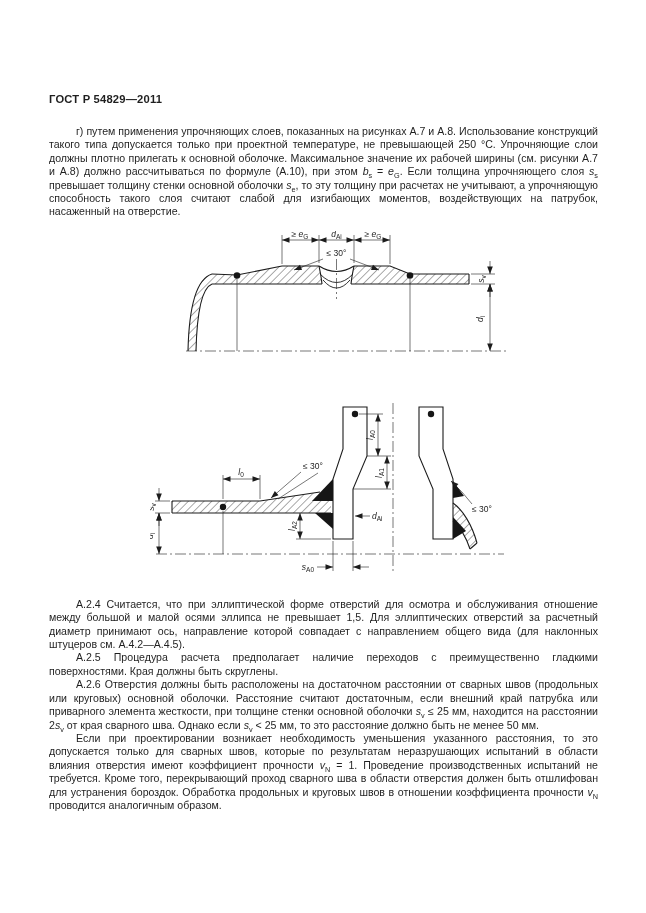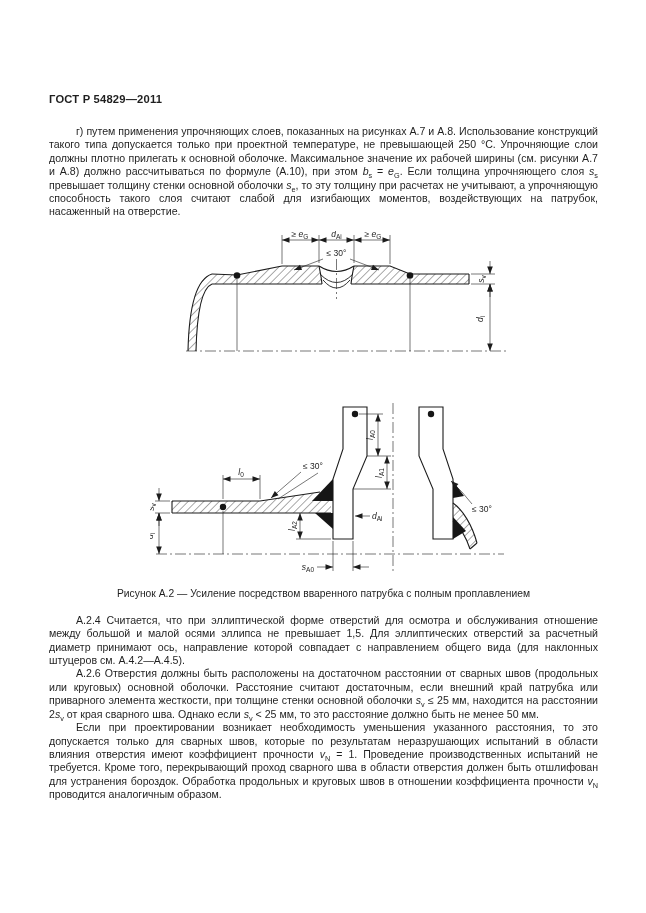--- a/index.html
+++ b/index.html
@@ -189,23 +189,23 @@
           <text x="163" y="70" text-anchor="middle"><tspan>≤ 30°</tspan></text>
           <line class="tn" x1="151" y1="73" x2="121" y2="99" marker-end="url(#ar2)"></line>
           <line class="tn" x1="168" y1="74" x2="128" y2="100"></line>
         </g>
         <g>
           <text x="332" y="113" text-anchor="middle"><tspan>≤ 30°</tspan></text>
           <path class="tn" d="M322,105 Q312,92 301,82" marker-end="url(#ar2)"></path>
         </g>
       </svg>
     </div>
-    <p class="caption">Рисунок А.2 — Усиление посредством вваренного патрубка с полным проплавлением</p>
   </div>
 
   <div class="para-block">
     <p class="body-text">А.2.4 Считается, что при эллиптической форме отверстий для осмотра и обслуживания отношение между большой и малой осями эллипса не превышает 1,5. Для эллиптических отверстий за расчетный диаметр принимают ось, направление которой совпадает с направлением общего вида (для наклонных штуцеров см. А.4.2—А.4.5).</p>
+    <p class="body-text">А.2.5 Процедура расчета предполагает наличие переходов с преимущественно гладкими поверхностями. Края должны быть скруглены.</p>
     <p class="body-text">А.2.6 Отверстия должны быть расположены на достаточном расстоянии от сварных швов (продольных или круговых) основной оболочки. Расстояние считают достаточным, если внешний край патрубка или приварного элемента жесткости, при толщине стенки основной оболочки <i>s</i><sub>v</sub> ≤ 25 мм, находится на расстоянии 2<i>s</i><sub>v</sub> от края сварного шва. Однако если <i>s</i><sub>v</sub> &lt; 25 мм, то это расстояние должно быть не менее 50 мм.</p>
     <p class="body-text">Если при проектировании возникает необходимость уменьшения указанного расстояния, то это допускается только для сварных швов, которые по результатам неразрушающих испытаний в области влияния отверстия имеют коэффициент прочности <i>v</i><sub>N</sub> = 1. Проведение производственных испытаний не требуется. Кроме того, перекрывающий проход сварного шва в области отверстия должен быть отшлифован для устранения бороздок. Обработка продольных и круговых швов в отношении коэффициента прочности <i>v</i><sub>N</sub> проводится аналогичным образом.</p>
   </div>
 
 
 </div>
 
 </body></html>

